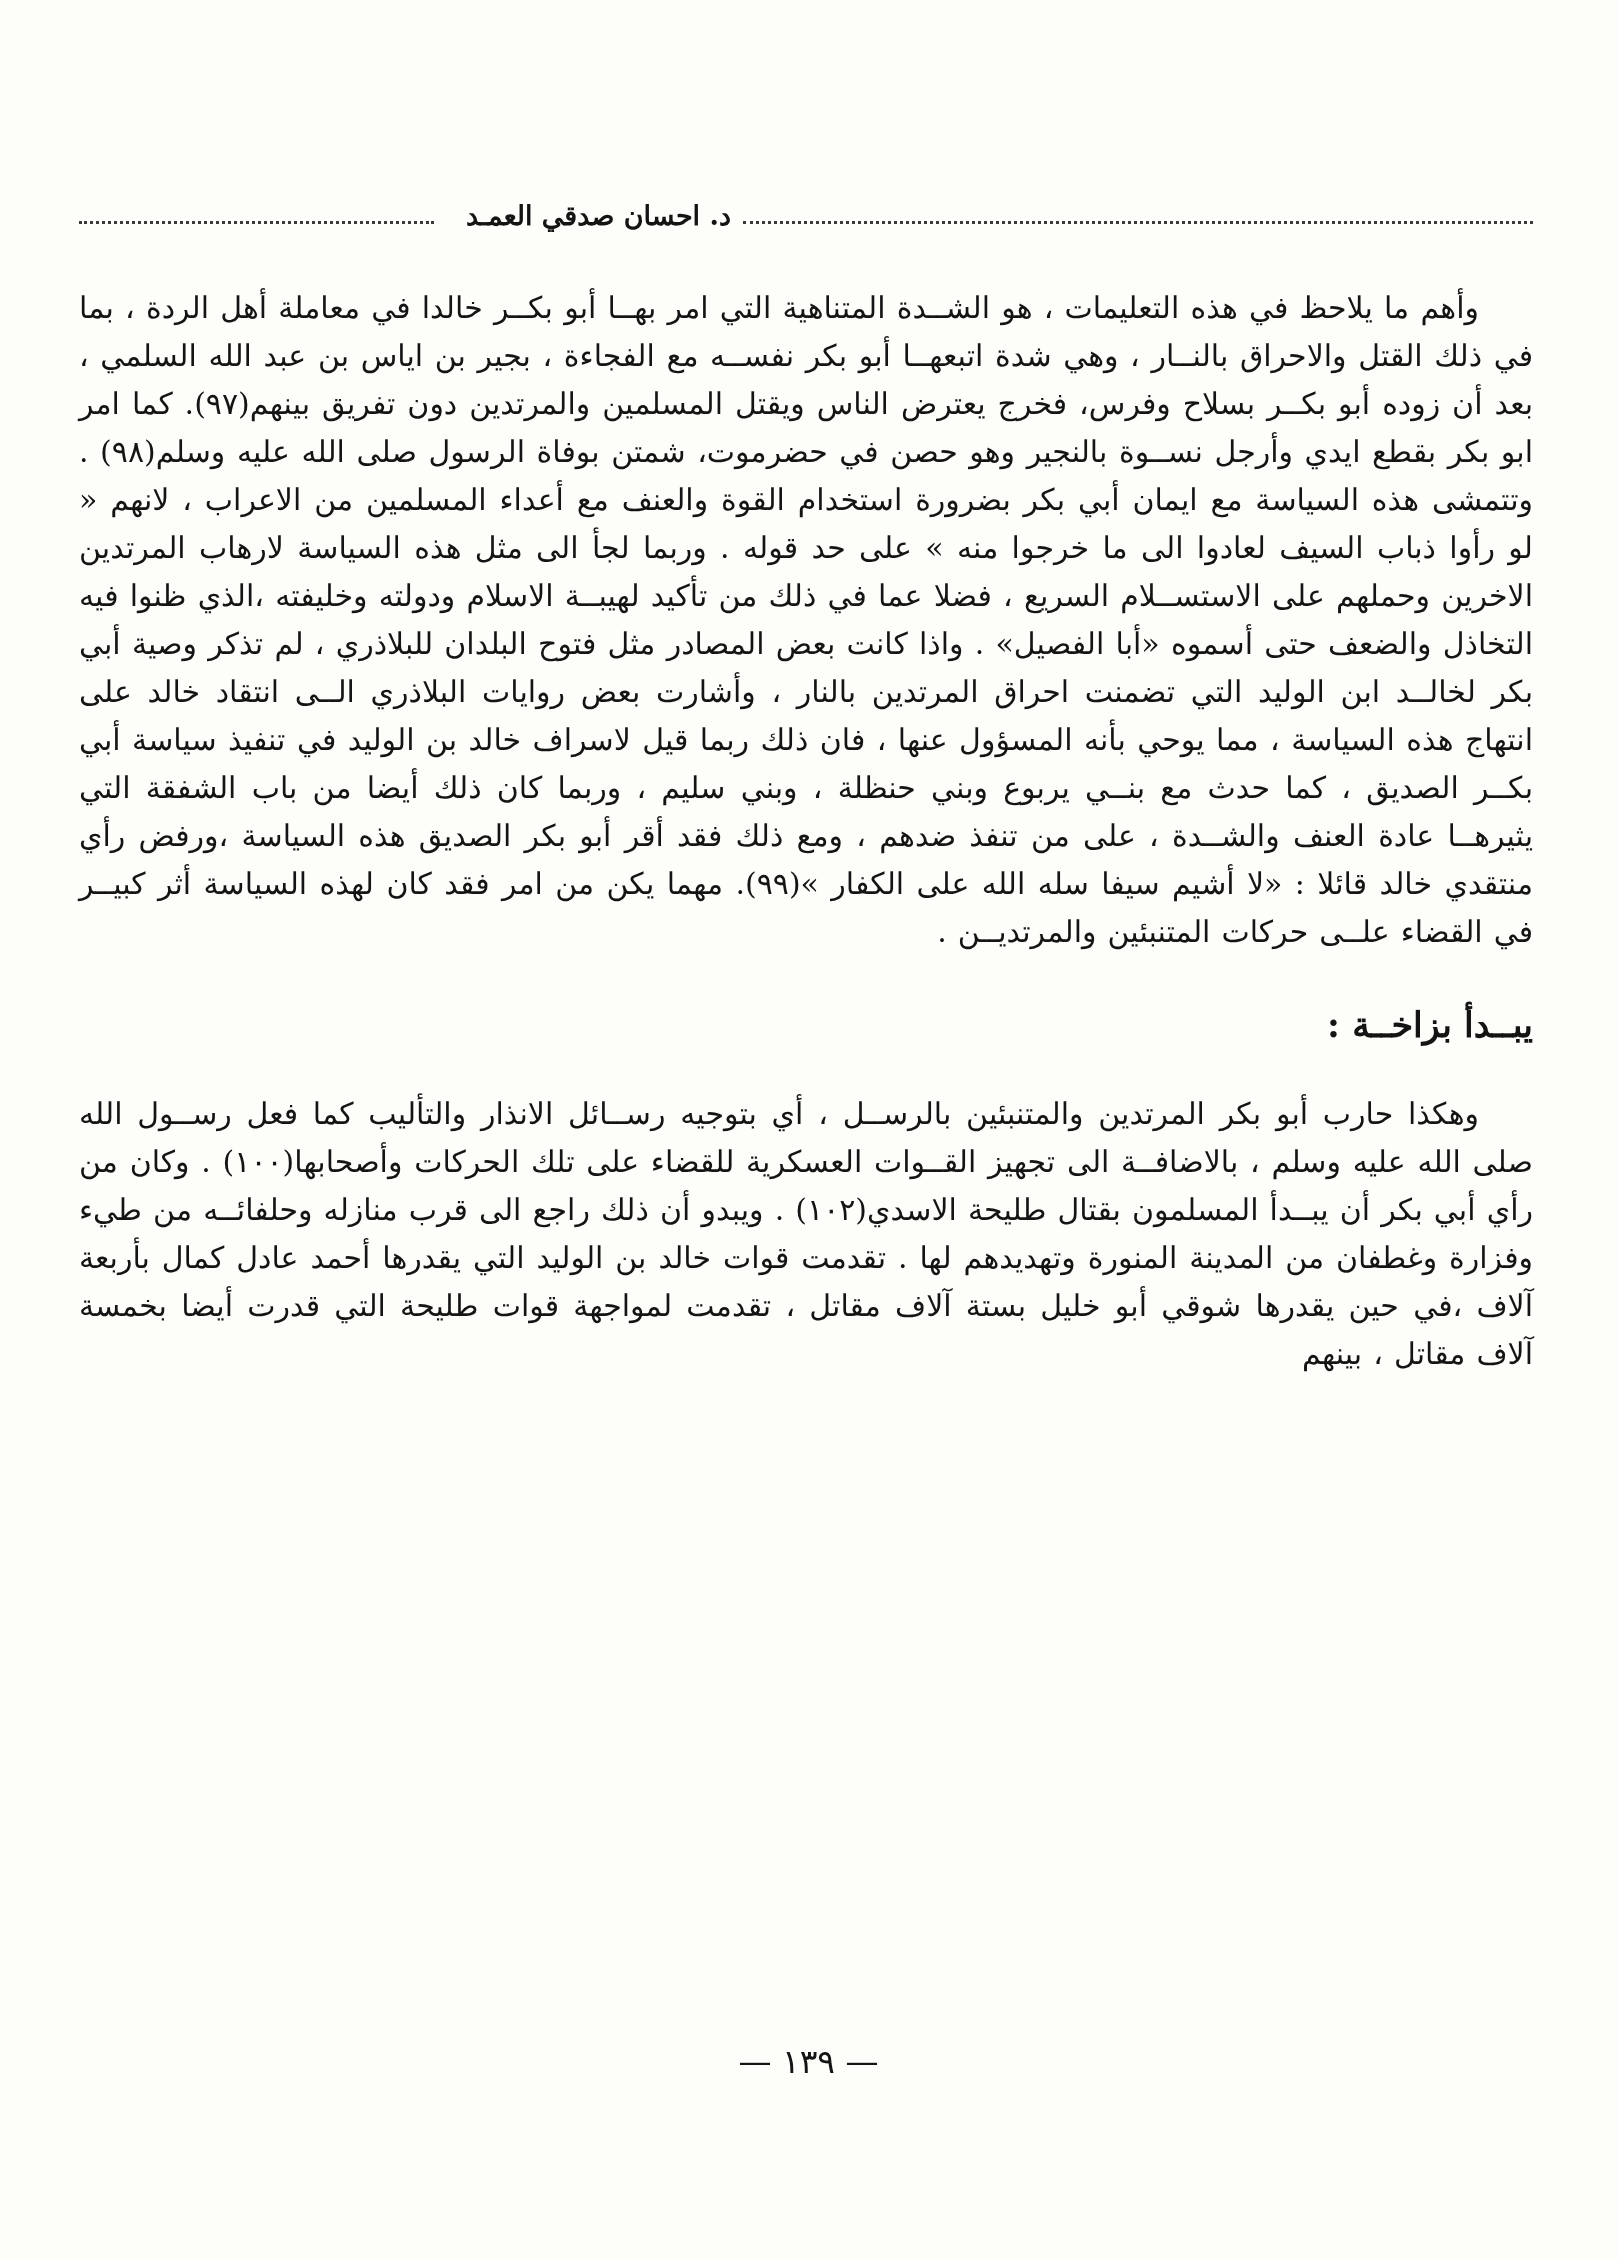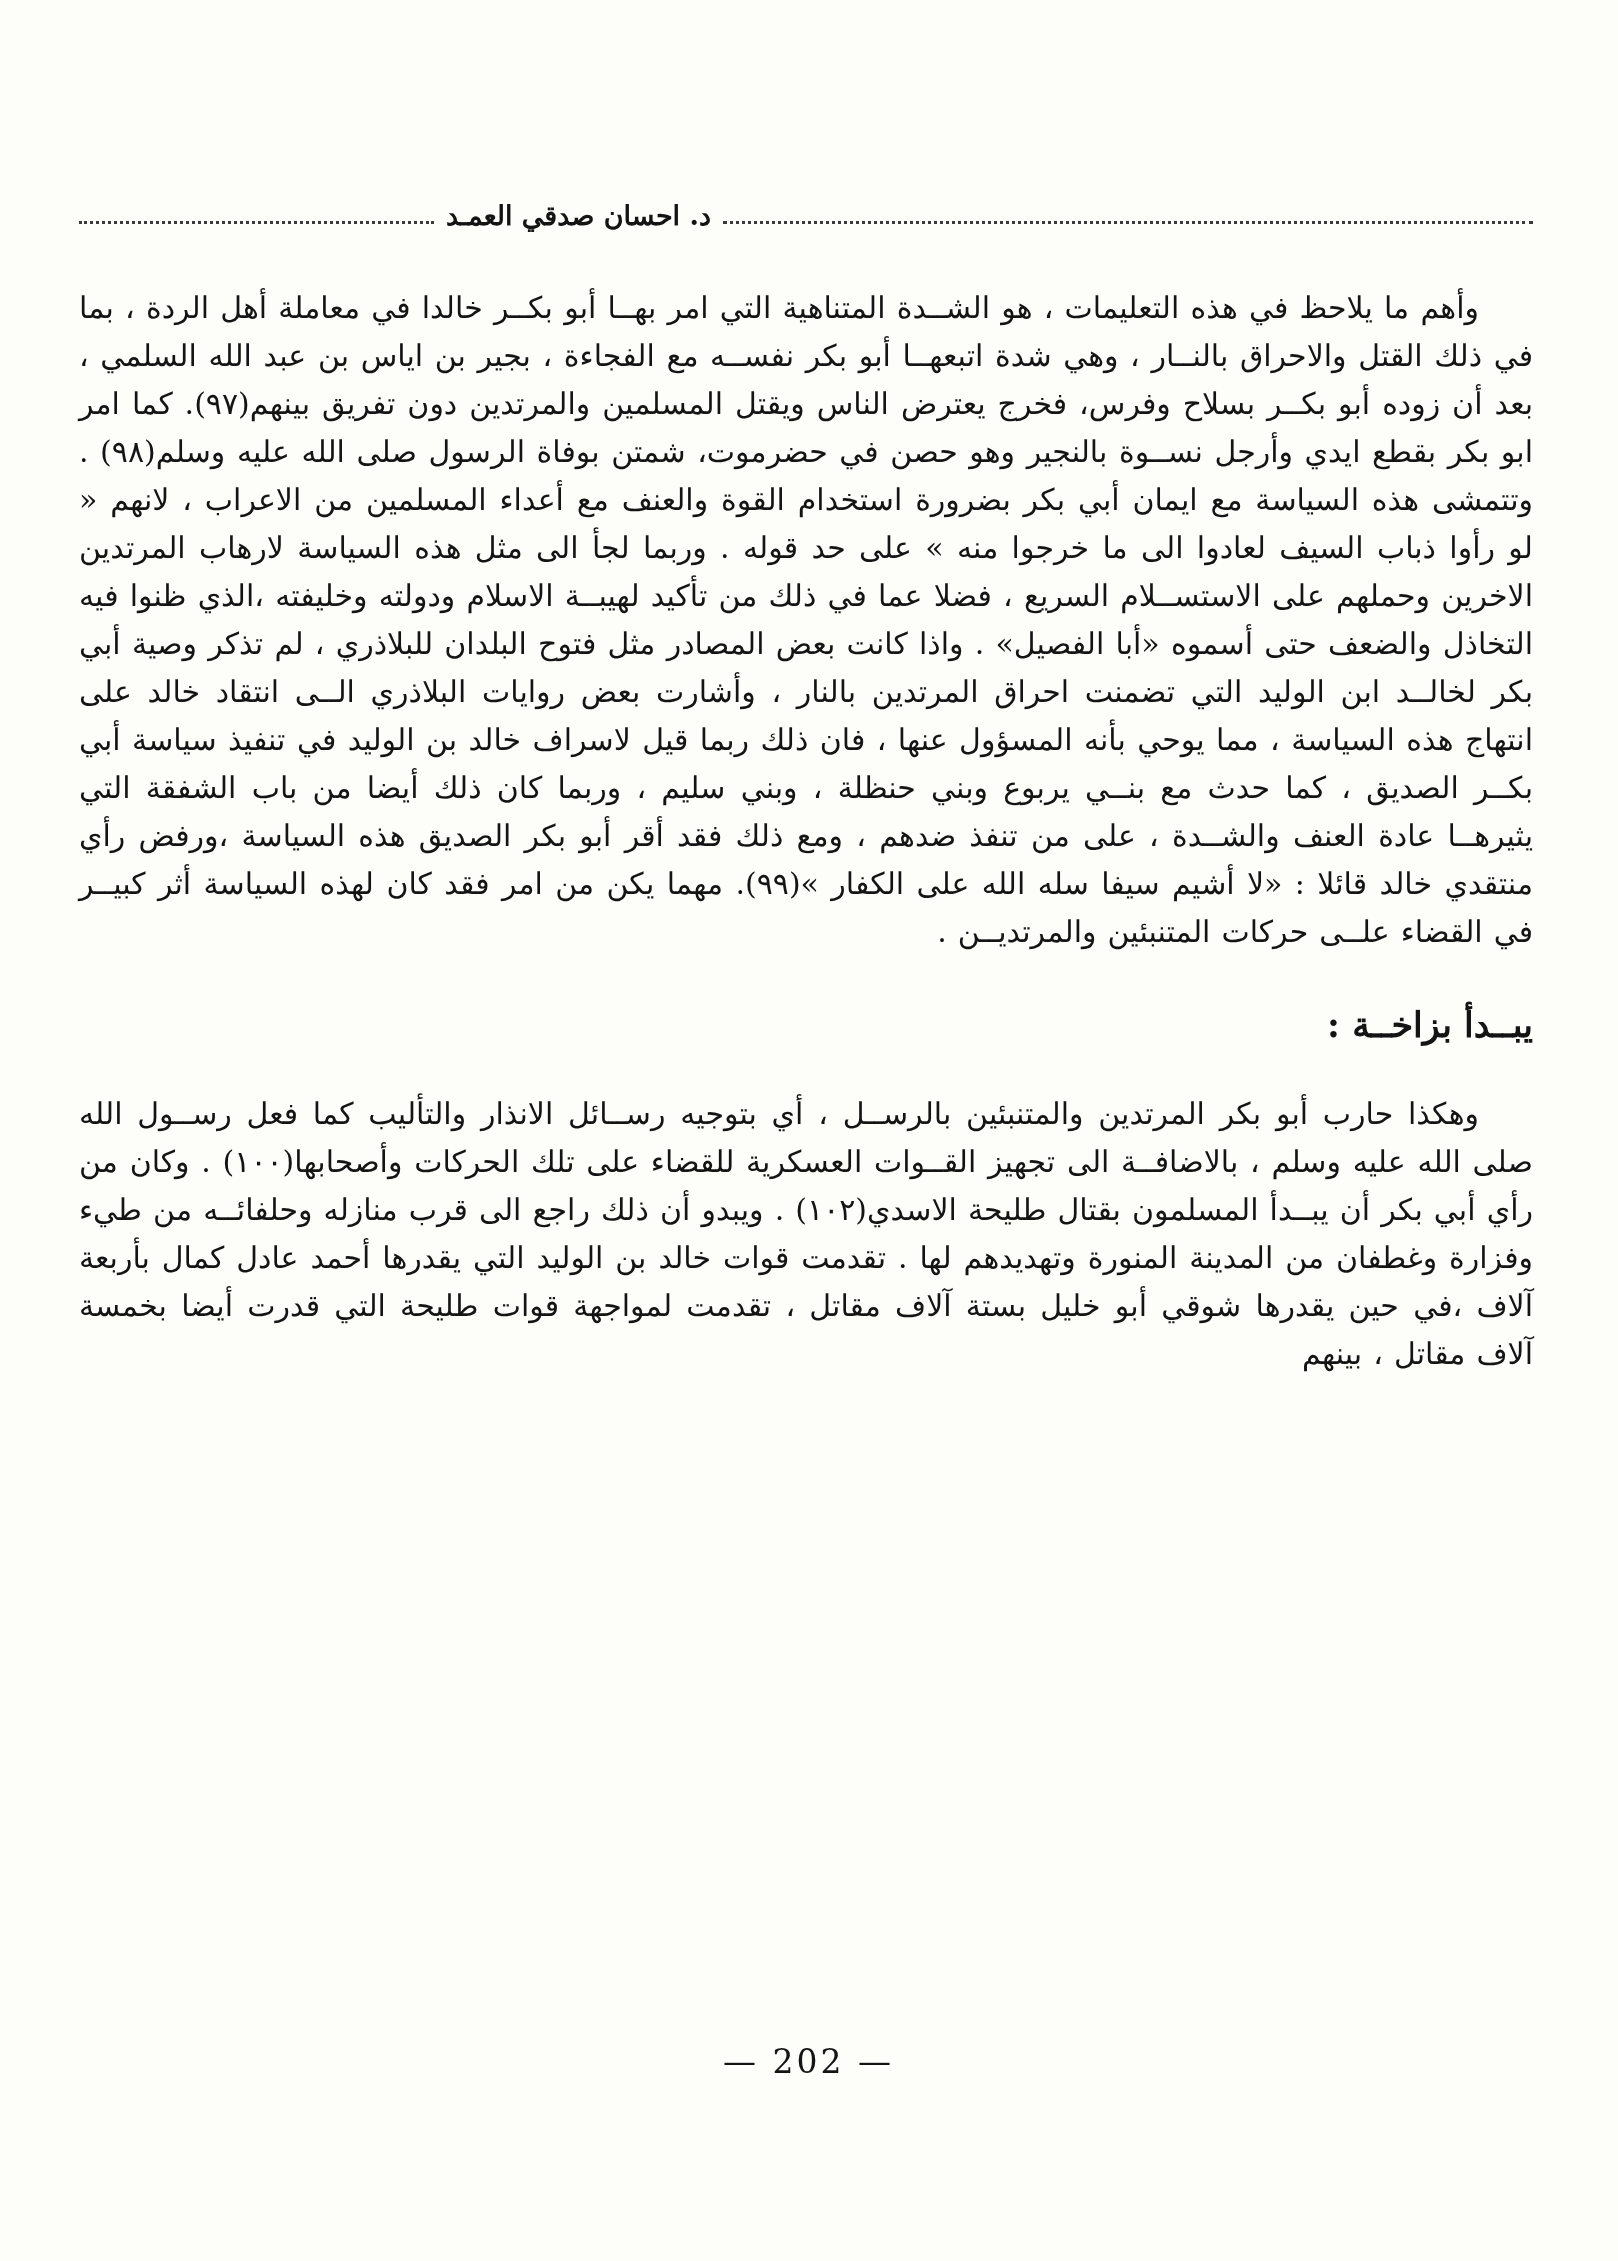--- a/index.html
+++ b/index.html
@@ -35,20 +35,21 @@
     margin-bottom: 6.8px;
   }
   .dotted-rule.short { width: 355px; }
   .dotted-rule.long  { flex: 1; }
   .author {
     direction: rtl;
     font-weight: bold;
     font-size: 27px;
     white-space: nowrap;
     letter-spacing: 0.8px;
+    margin-left: 20px;
   }
   
   .para {
     font-size: 30px;
     line-height: 48px;
     text-align: justify;
     text-justify: inter-word;
     margin: 0 0 44px 0;
     text-indent: 54px;
     word-spacing: 1.5px;
@@ -81,16 +82,16 @@
     <span class="dotted-rule long"></span>
   </div>
 
 
   <p class="para">وأهم ما يلاحظ في هذه التعليمات ، هو الشــدة المتناهية التي امر بهــا أبو بكــر خالدا في معاملة أهل الردة ، بما في ذلك القتل والاحراق بالنــار ، وهي شدة اتبعهــا أبو بكر نفســه مع الفجاءة ، بجير بن اياس بن عبد الله السلمي ، بعد أن زوده أبو بكــر بسلاح وفرس، فخرج يعترض الناس ويقتل المسلمين والمرتدين دون تفريق بينهم(٩٧). كما امر ابو بكر بقطع ايدي وأرجل نســوة بالنجير وهو حصن في حضرموت، شمتن بوفاة الرسول صلى الله عليه وسلم(٩٨) . وتتمشى هذه السياسة مع ايمان أبي بكر بضرورة استخدام القوة والعنف مع أعداء المسلمين من الاعراب ، لانهم « لو رأوا ذباب السيف لعادوا الى ما خرجوا منه » على حد قوله . وربما لجأ الى مثل هذه السياسة لارهاب المرتدين الاخرين وحملهم على الاستســلام السريع ، فضلا عما في ذلك من تأكيد لهيبــة الاسلام ودولته وخليفته ،الذي ظنوا فيه التخاذل والضعف حتى أسموه «أبا الفصيل» . واذا كانت بعض المصادر مثل فتوح البلدان للبلاذري ، لم تذكر وصية أبي بكر لخالــد ابن الوليد التي تضمنت احراق المرتدين بالنار ، وأشارت بعض روايات البلاذري الــى انتقاد خالد على انتهاج هذه السياسة ، مما يوحي بأنه المسؤول عنها ، فان ذلك ربما قيل لاسراف خالد بن الوليد في تنفيذ سياسة أبي بكــر الصديق ، كما حدث مع بنــي يربوع وبني حنظلة ، وبني سليم ، وربما كان ذلك أيضا من باب الشفقة التي يثيرهــا عادة العنف والشــدة ، على من تنفذ ضدهم ، ومع ذلك فقد أقر أبو بكر الصديق هذه السياسة ،ورفض رأي منتقدي خالد قائلا : «لا أشيم سيفا سله الله على الكفار »(٩٩). مهما يكن من امر فقد كان لهذه السياسة أثر كبيــر في القضاء علــى حركات المتنبئين والمرتديــن .</p>
 
   <h2 class="heading">يبــدأ بزاخــة :</h2>
 
   <p class="para">وهكذا حارب أبو بكر المرتدين والمتنبئين بالرســل ، أي بتوجيه رســائل الانذار والتأليب كما فعل رســول الله صلى الله عليه وسلم ، بالاضافــة الى تجهيز القــوات العسكرية للقضاء على تلك الحركات وأصحابها(١٠٠) . وكان من رأي أبي بكر أن يبــدأ المسلمون بقتال طليحة الاسدي(١٠٢) . ويبدو أن ذلك راجع الى قرب منازله وحلفائــه من طيء وفزارة وغطفان من المدينة المنورة وتهديدهم لها . تقدمت قوات خالد بن الوليد التي يقدرها أحمد عادل كمال بأربعة آلاف ،في حين يقدرها شوقي أبو خليل بستة آلاف مقاتل ، تقدمت لمواجهة قوات طليحة التي قدرت أيضا بخمسة آلاف مقاتل ، بينهم</p>
 
-  <div class="footer">— 202 —</div>
+  <div class="footer">— ١٣٩ —</div>
 
 </div>
 
 
 </body></html>

